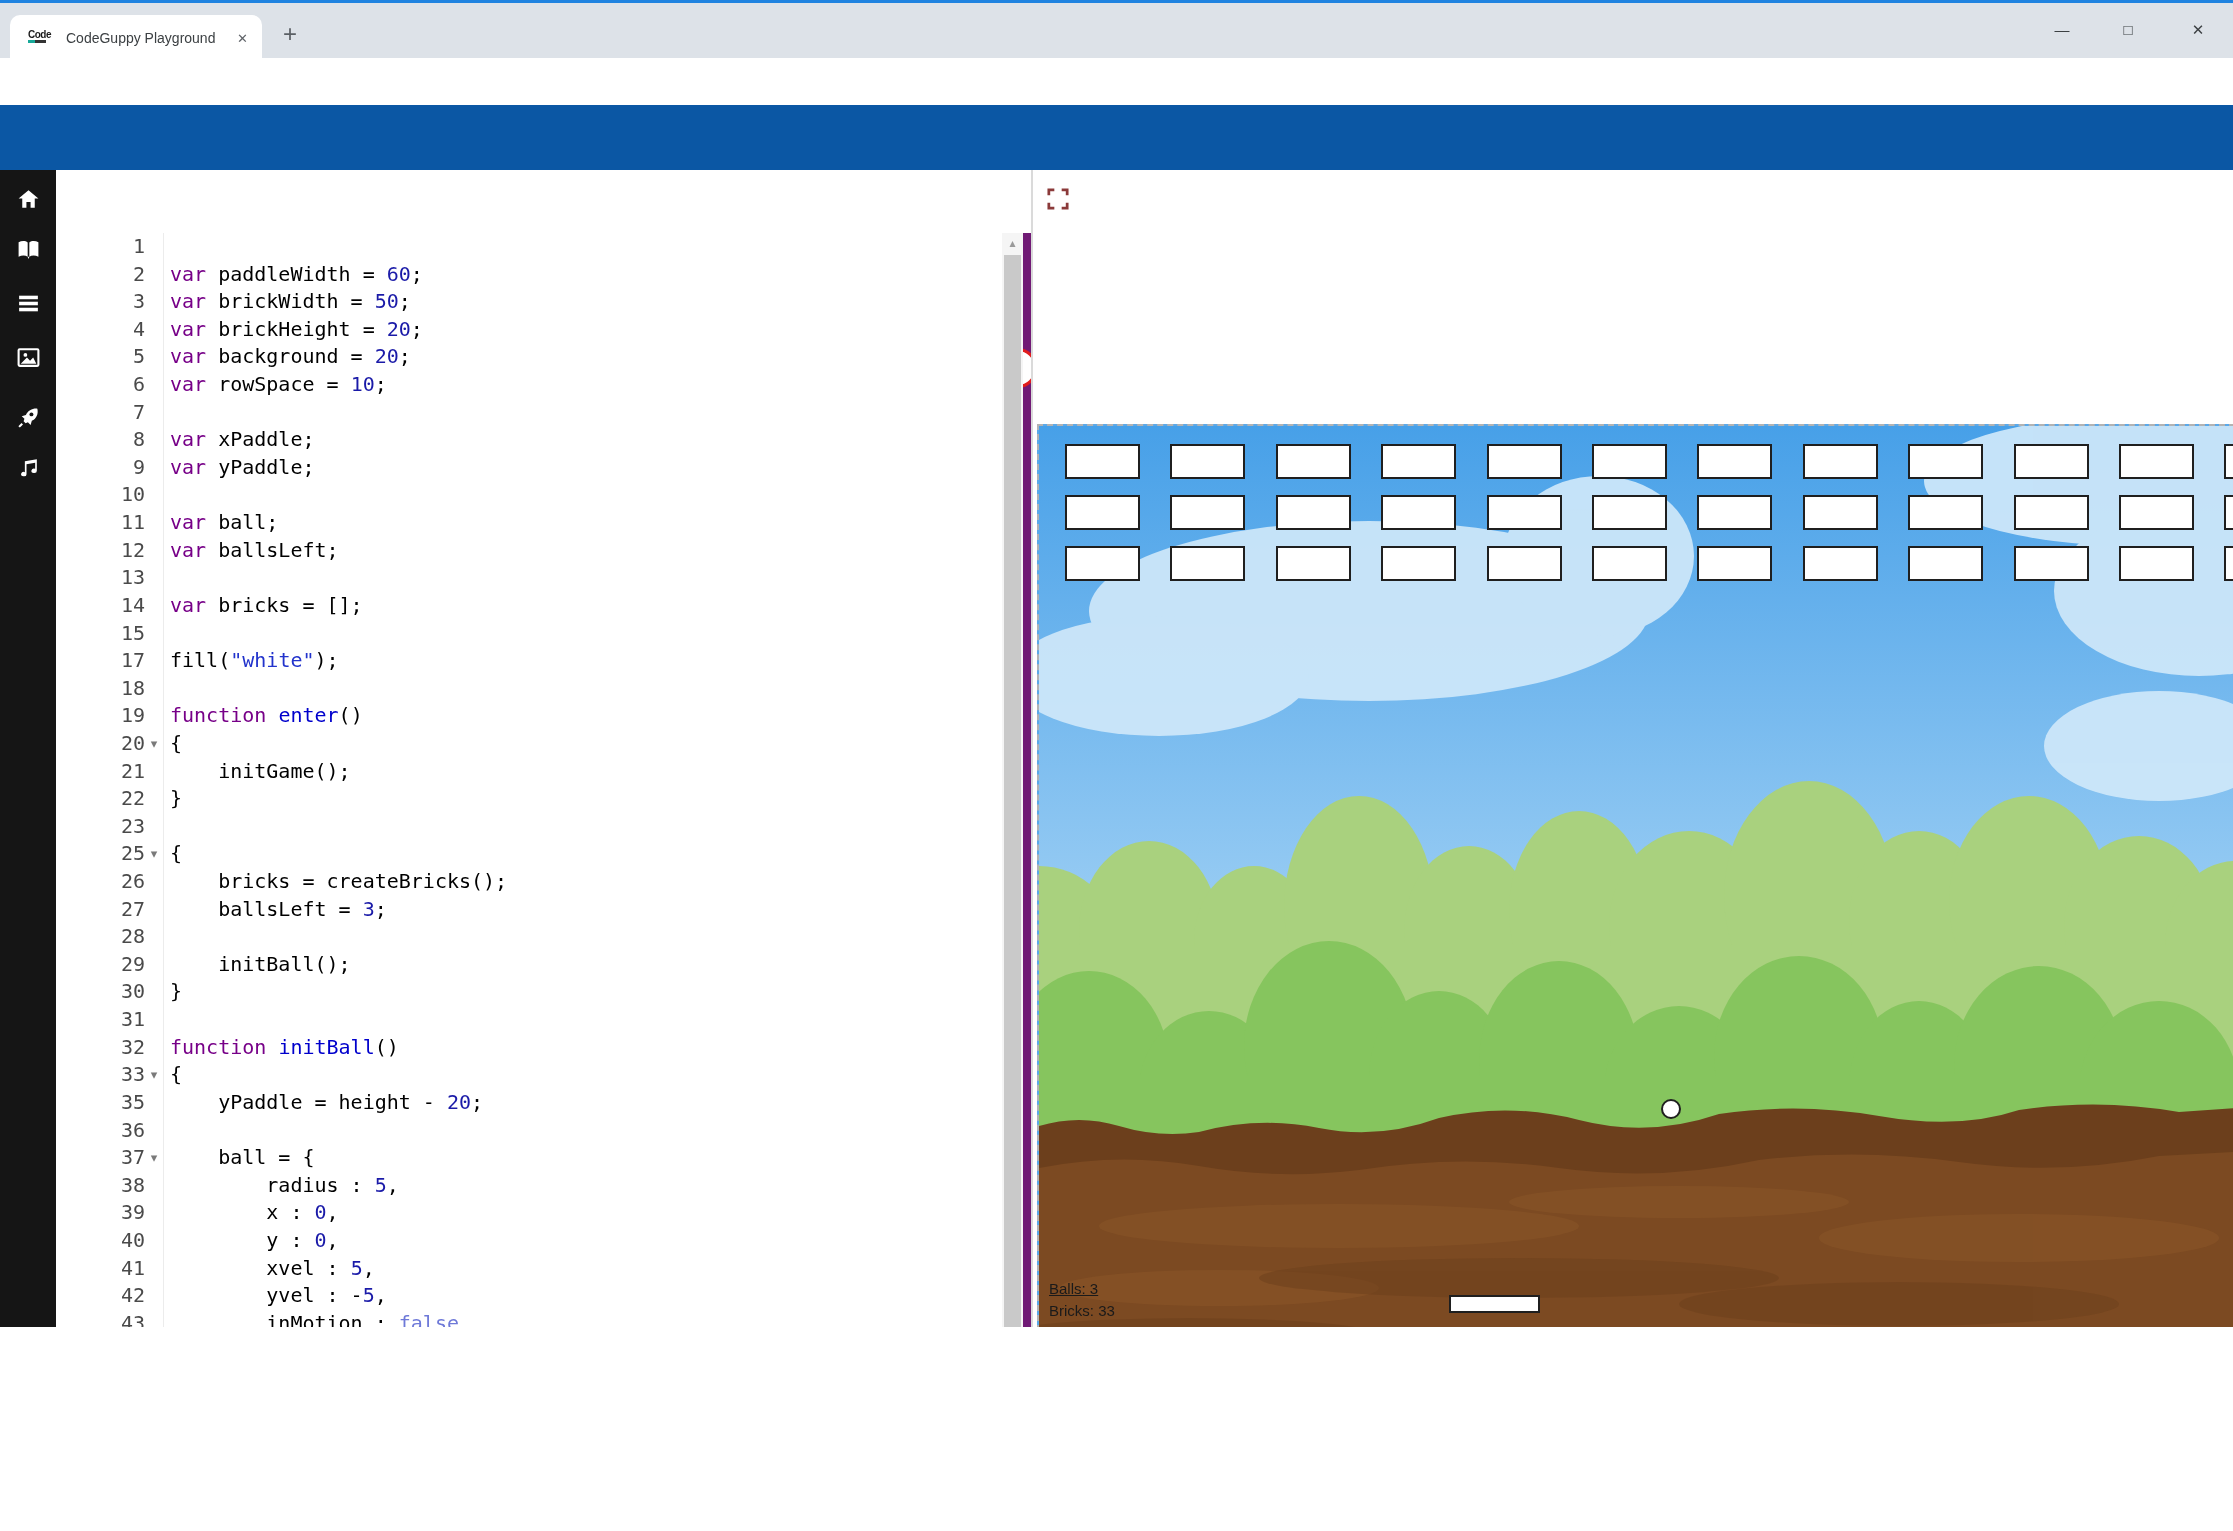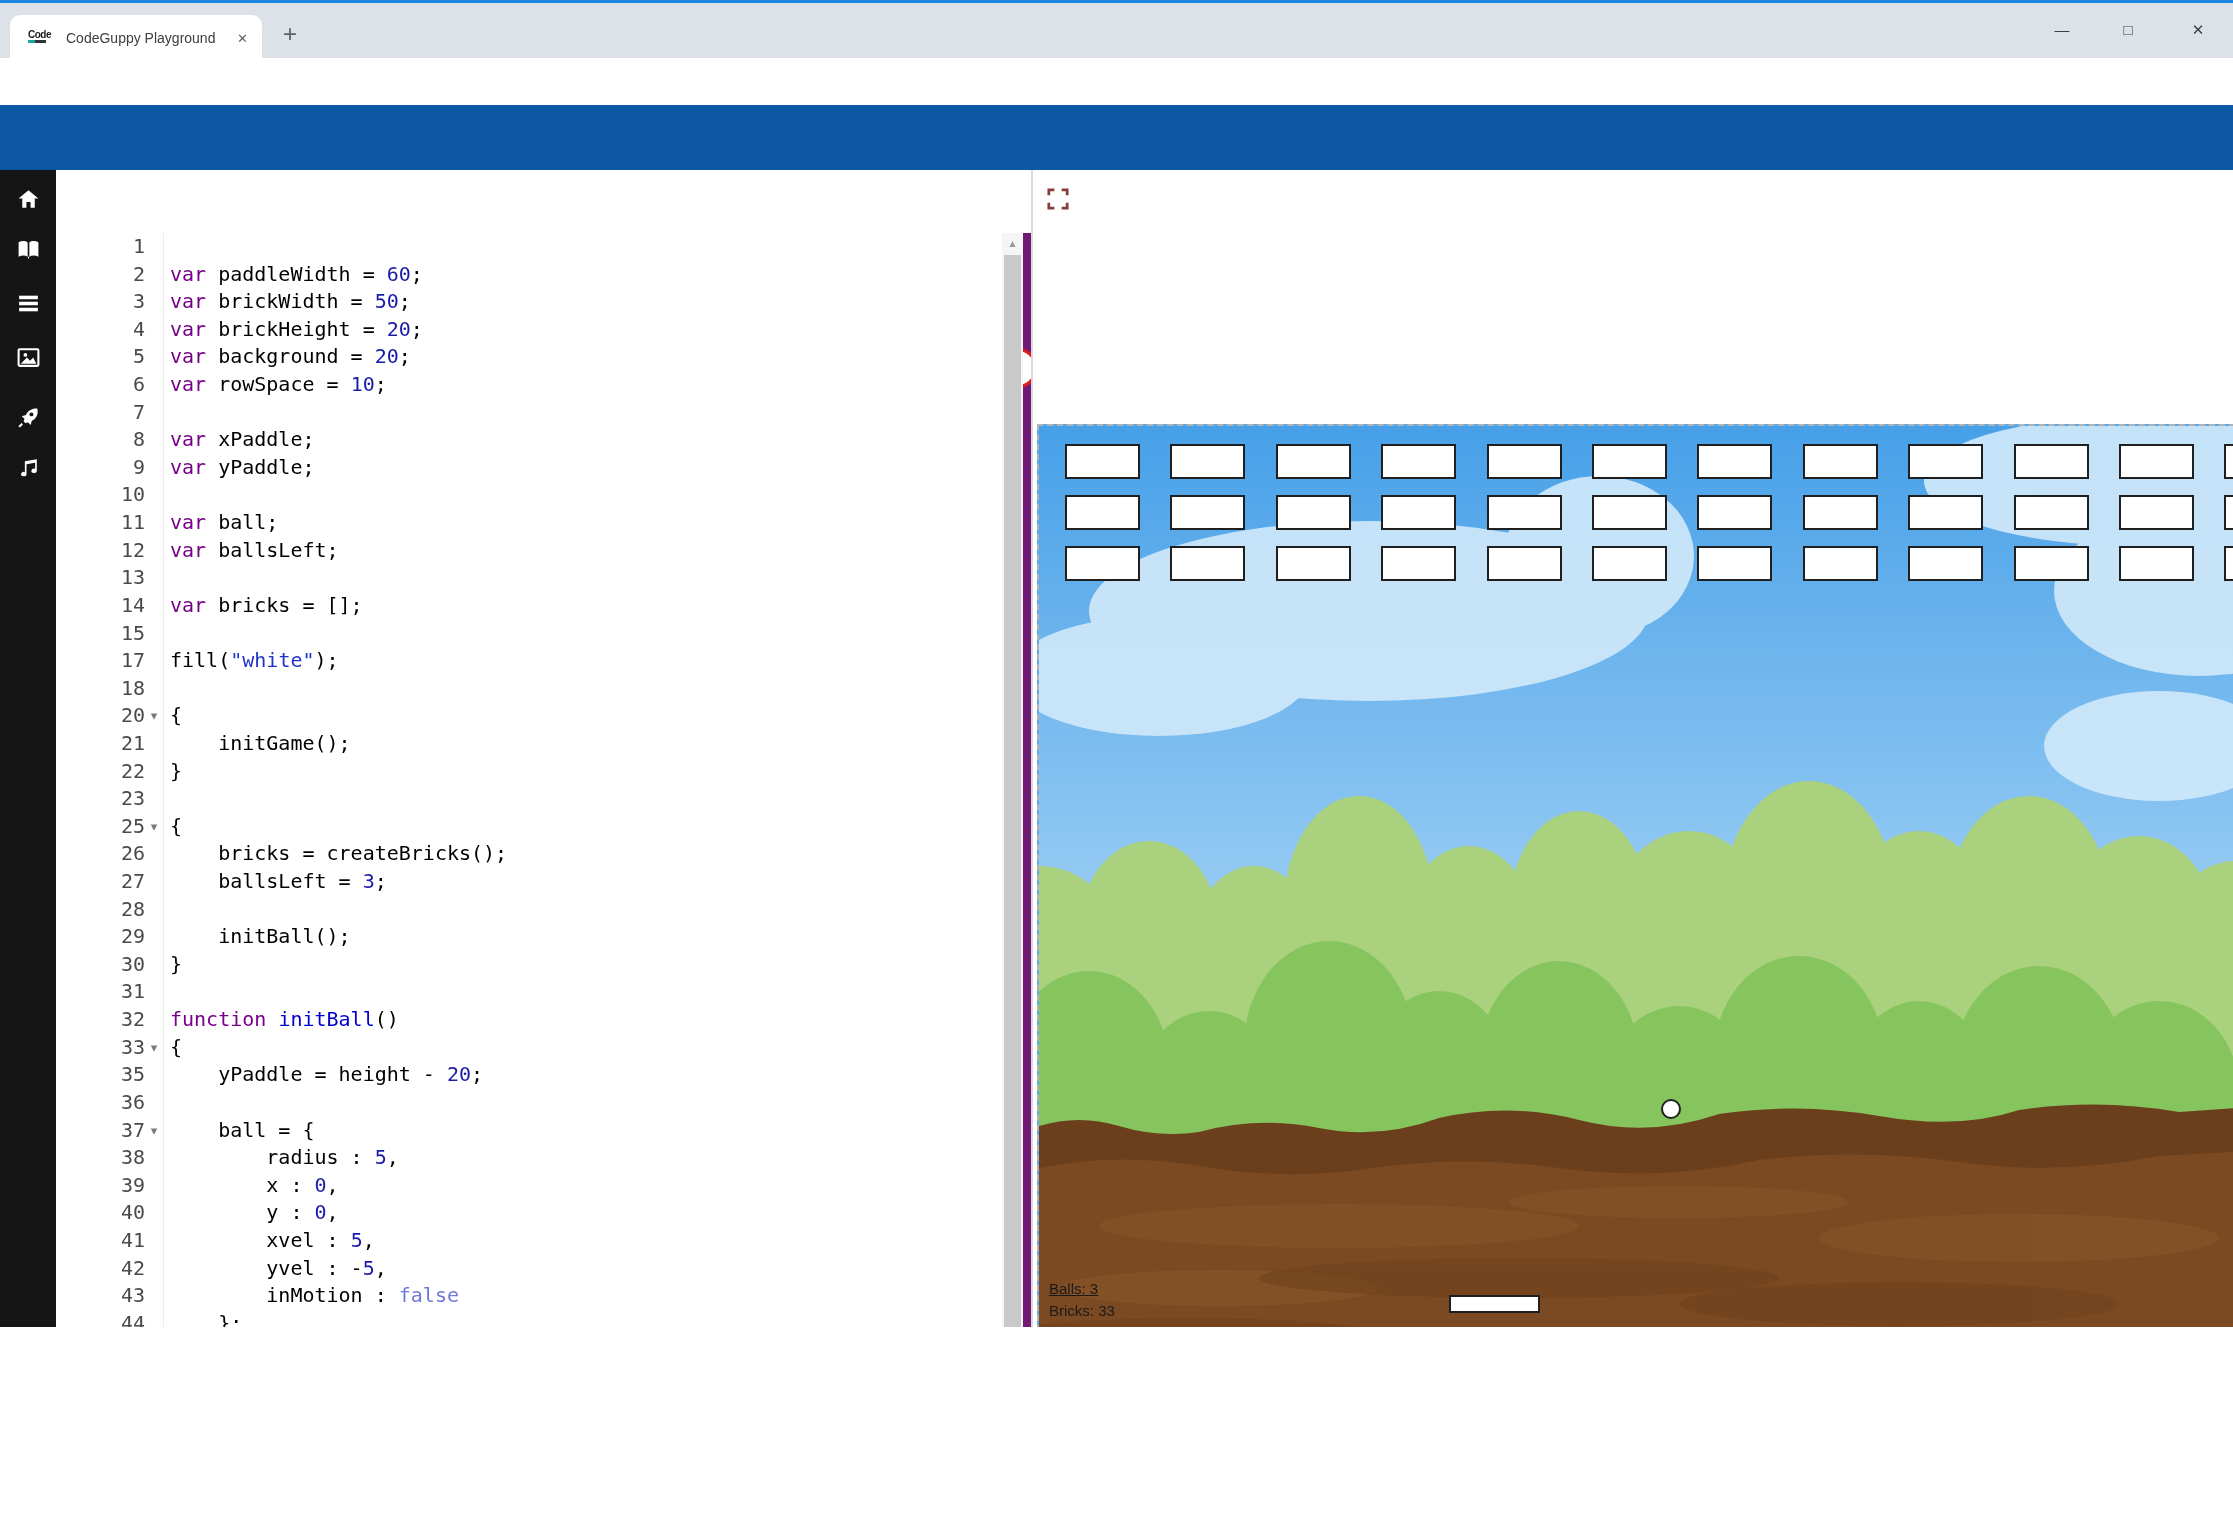--- a/index.html
+++ b/index.html
@@ -221,20 +221,21 @@
       <div class="cline"><span class="cgut"><span class="cnum">8</span><span class="cfold"></span></span><span class="ccode"><span class="tok-k">var</span><span class="tok-p"> xPaddle;</span></span></div>
       <div class="cline"><span class="cgut"><span class="cnum">9</span><span class="cfold"></span></span><span class="ccode"><span class="tok-k">var</span><span class="tok-p"> yPaddle;</span></span></div>
       <div class="cline"><span class="cgut"><span class="cnum">10</span><span class="cfold"></span></span><span class="ccode"></span></div>
       <div class="cline"><span class="cgut"><span class="cnum">11</span><span class="cfold"></span></span><span class="ccode"><span class="tok-k">var</span><span class="tok-p"> ball;</span></span></div>
       <div class="cline"><span class="cgut"><span class="cnum">12</span><span class="cfold"></span></span><span class="ccode"><span class="tok-k">var</span><span class="tok-p"> ballsLeft;</span></span></div>
       <div class="cline"><span class="cgut"><span class="cnum">13</span><span class="cfold"></span></span><span class="ccode"></span></div>
       <div class="cline"><span class="cgut"><span class="cnum">14</span><span class="cfold"></span></span><span class="ccode"><span class="tok-k">var</span><span class="tok-p"> bricks = [];</span></span></div>
       <div class="cline"><span class="cgut"><span class="cnum">15</span><span class="cfold"></span></span><span class="ccode"></span></div>
       <div class="cline"><span class="cgut"><span class="cnum">17</span><span class="cfold"></span></span><span class="ccode"><span class="tok-p">fill(</span><span class="tok-s">"white"</span><span class="tok-p">);</span></span></div>
       <div class="cline"><span class="cgut"><span class="cnum">18</span><span class="cfold"></span></span><span class="ccode"></span></div>
+      <div class="cline"><span class="cgut"><span class="cnum">19</span><span class="cfold"></span></span><span class="ccode"><span class="tok-k">function</span><span class="tok-p"> </span><span class="tok-d">enter</span><span class="tok-p">()</span></span></div>
       <div class="cline"><span class="cgut"><span class="cnum">20</span><span class="cfold">▾</span></span><span class="ccode"><span class="tok-p">{</span></span></div>
       <div class="cline"><span class="cgut"><span class="cnum">21</span><span class="cfold"></span></span><span class="ccode"><span class="tok-p">    initGame();</span></span></div>
       <div class="cline"><span class="cgut"><span class="cnum">22</span><span class="cfold"></span></span><span class="ccode"><span class="tok-p">}</span></span></div>
       <div class="cline"><span class="cgut"><span class="cnum">23</span><span class="cfold"></span></span><span class="ccode"></span></div>
       <div class="cline"><span class="cgut"><span class="cnum">25</span><span class="cfold">▾</span></span><span class="ccode"><span class="tok-p">{</span></span></div>
       <div class="cline"><span class="cgut"><span class="cnum">26</span><span class="cfold"></span></span><span class="ccode"><span class="tok-p">    bricks = createBricks();</span></span></div>
       <div class="cline"><span class="cgut"><span class="cnum">27</span><span class="cfold"></span></span><span class="ccode"><span class="tok-p">    ballsLeft = </span><span class="tok-n">3</span><span class="tok-p">;</span></span></div>
       <div class="cline"><span class="cgut"><span class="cnum">28</span><span class="cfold"></span></span><span class="ccode"></span></div>
       <div class="cline"><span class="cgut"><span class="cnum">29</span><span class="cfold"></span></span><span class="ccode"><span class="tok-p">    initBall();</span></span></div>
       <div class="cline"><span class="cgut"><span class="cnum">30</span><span class="cfold"></span></span><span class="ccode"><span class="tok-p">}</span></span></div>

